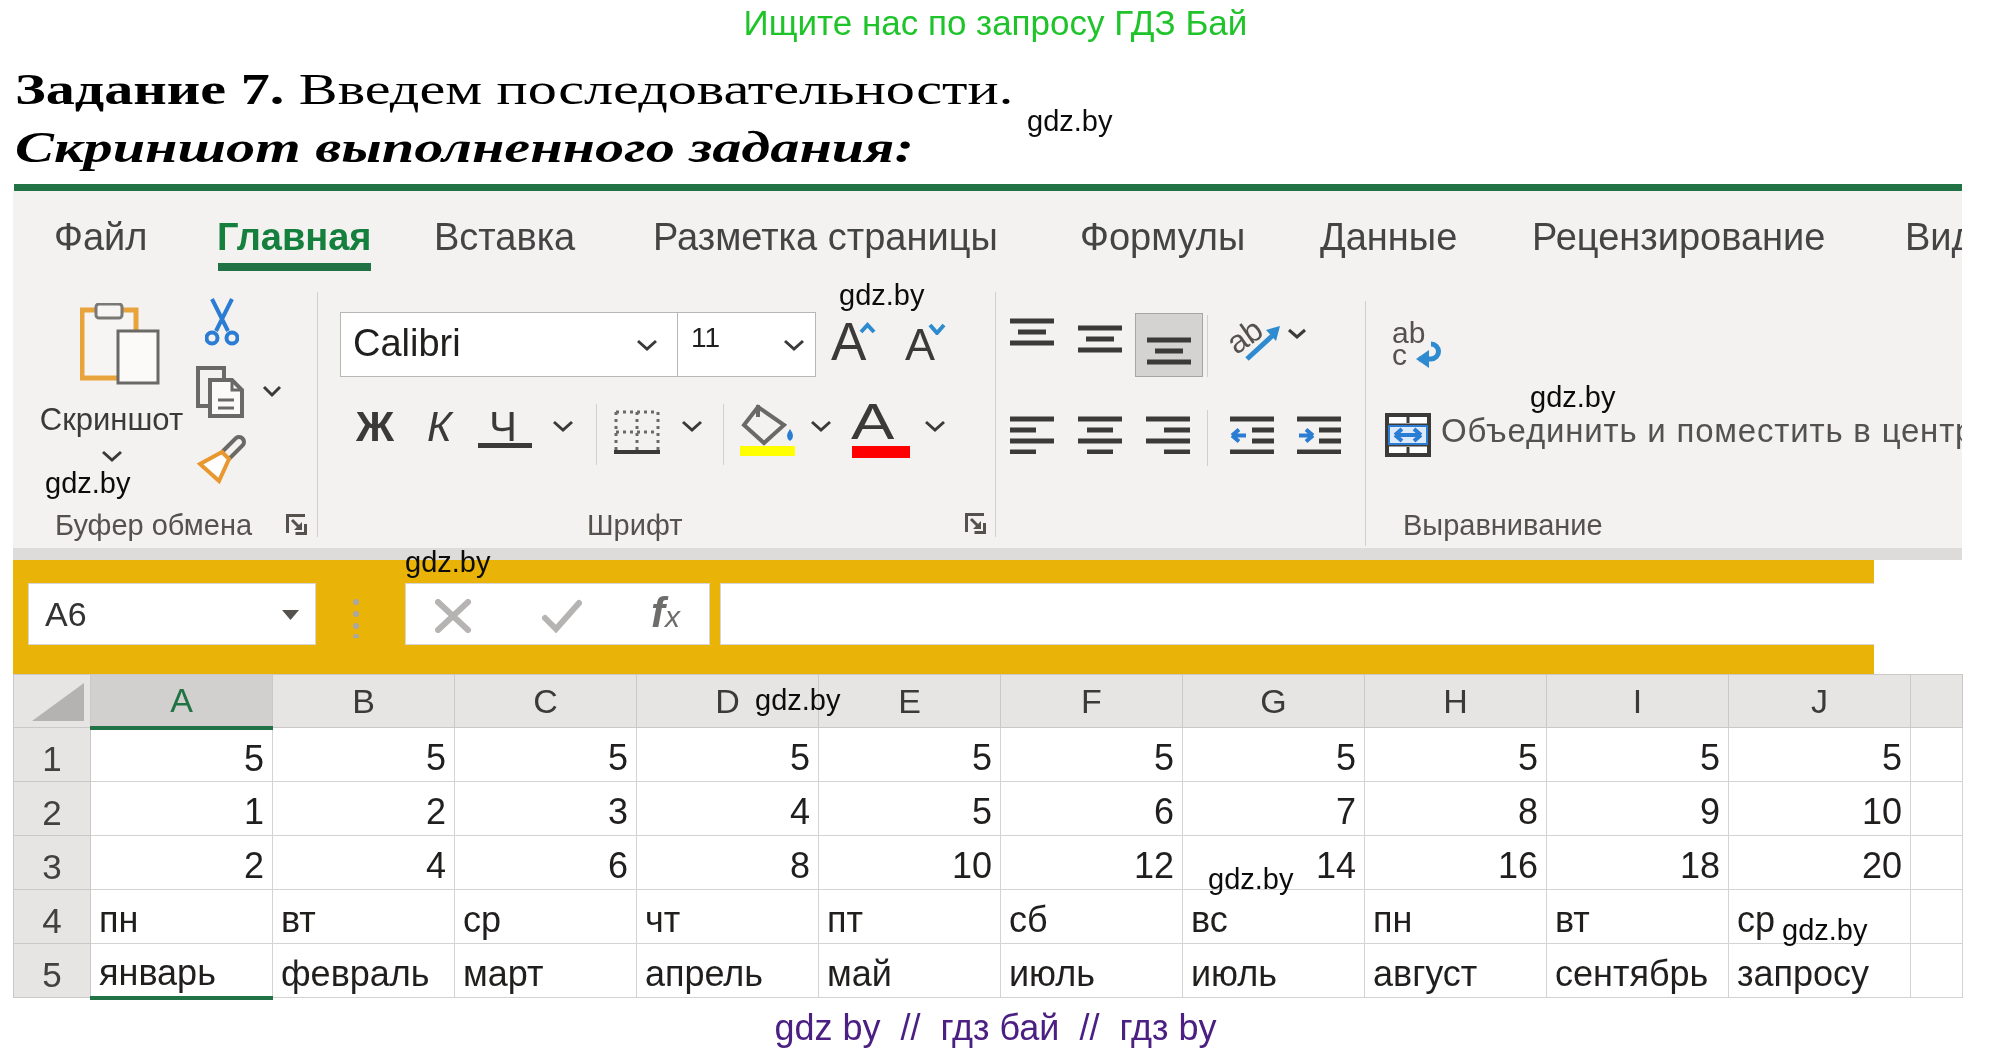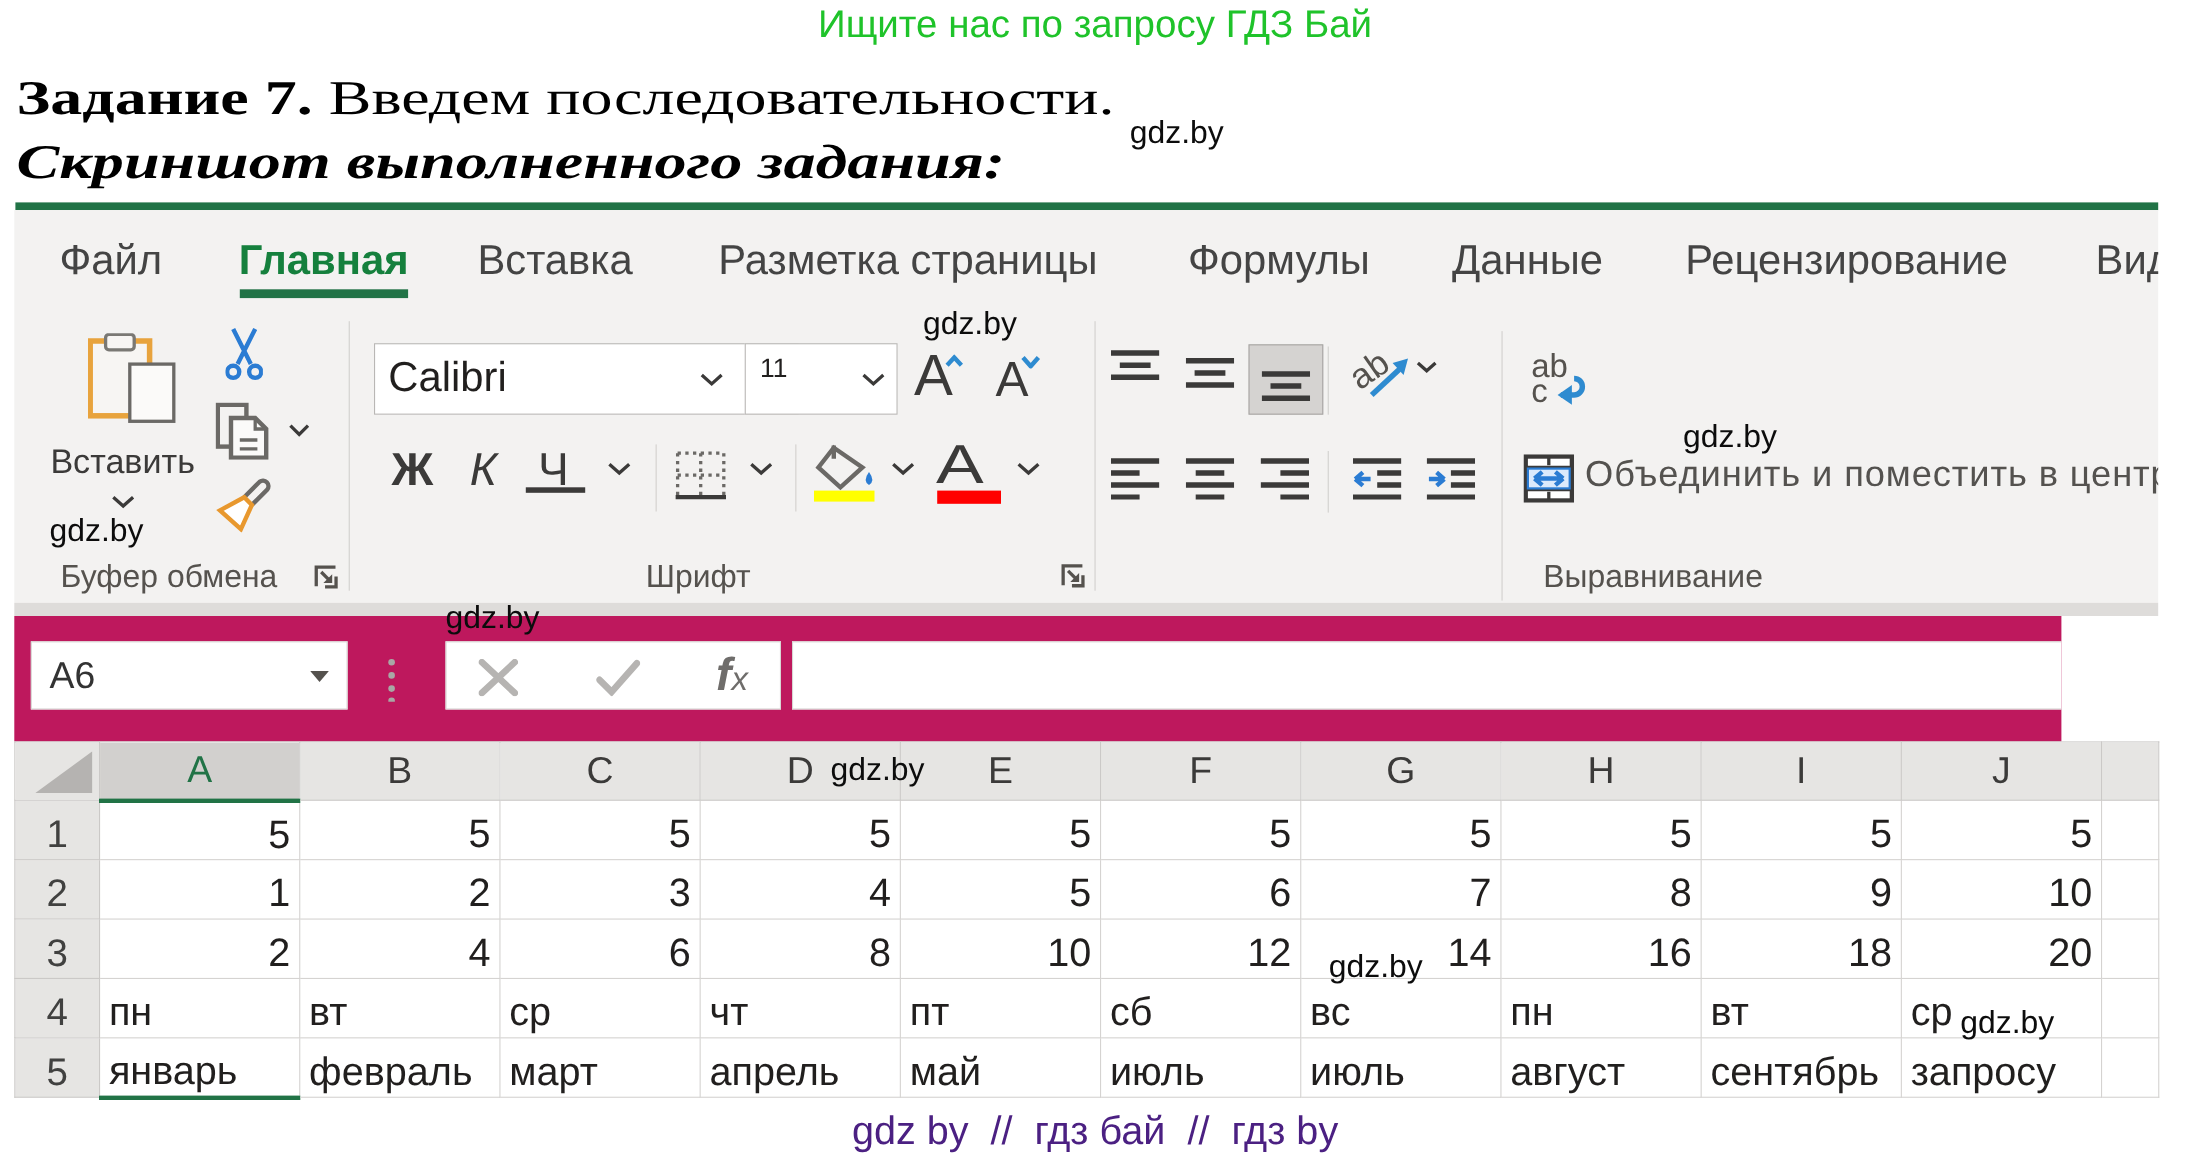--- a/index.html
+++ b/index.html
@@ -11,21 +11,21 @@
 .h1 { position:absolute; left:15px; top:64px; font-family:"Liberation Serif",serif; font-size:44px; color:#000; white-space:nowrap; transform:scaleX(1.322); transform-origin:0 0; }
 .h2 { position:absolute; left:15px; top:122px; font-family:"Liberation Serif",serif; font-size:44px; font-weight:bold; font-style:italic; color:#000; white-space:nowrap; transform:scaleX(1.326); transform-origin:0 0; }
 .greenline { position:absolute; left:14px; top:184px; width:1948px; height:7px; background:#217346; }
 .ribbon { position:absolute; left:13px; top:191px; width:1949px; height:357px; background:#f3f2f1; overflow:hidden; }
 .ribbonsep { position:absolute; top:101px; width:1px; height:245px; background:#d2d0ce; }
 .tab { position:absolute; top:25px; font-size:38px; color:#444; white-space:nowrap; }
 .glabel { position:absolute; top:318px; font-size:29px; color:#55524e; white-space:nowrap; }
 .chev { position:absolute; width:16px; height:16px; }
 .chev svg { display:block; }
 .combo { position:absolute; background:#fff; border:1px solid #b9b7b5; }
-.fbar { position:absolute; left:13px; top:560px; width:1861px; height:114px; background:#be185d; overflow:hidden; }
+.fbar { position:absolute; left:13px; top:560px; width:1861px; height:114px; background:#eab308; overflow:hidden; }
 .whitebox { position:absolute; background:#fff; border:1px solid #d8d6d4; }
 .gridwrap { position:absolute; left:13px; top:674px; }
 table.grid { border-collapse:collapse; table-layout:fixed; }
 table.grid td { padding:0; border:1px solid #d5d3d1; font-size:36px; color:#211f1e; background:#fff; overflow:hidden; white-space:nowrap; }
 table.grid td.hdr { background:#e6e5e3; color:#3b3a39; text-align:center; font-size:34px; border:1px solid #cbc9c7; }
 table.grid td.rh { background:#e6e5e3; color:#414140; text-align:center; font-size:35px; border:1px solid #cbc9c7; padding-top:8px; }
 table.grid td.num { text-align:right; padding-right:8px; padding-top:7px; }
 table.grid td.txt { text-align:left; padding-left:8px; padding-top:7px; }
 .purple { position:absolute; left:0; top:1007px; width:100%; text-align:center; font-size:36px; color:#4b2082; }
 </style>
@@ -53,21 +53,21 @@
   <div class="ribbonsep" style="left:304px;"></div>
   <div class="ribbonsep" style="left:982px;"></div>
 
   <div class="abs" style="left:67px; top:112px;">
     <svg width="80" height="84" viewBox="0 0 80 84">
       <rect x="2" y="7" width="54" height="68" fill="#f7f5f3" stroke="#e8a33d" stroke-width="5"></rect>
       <rect x="16" y="1" width="26" height="14" fill="#f7f5f3" stroke="#7a7874" stroke-width="3" rx="3"></rect>
       <rect x="38" y="28" width="40" height="52" fill="#fbfaf9" stroke="#6b6966" stroke-width="3"></rect>
     </svg>
   </div>
-  <div class="abs" style="left:6px; top:211px; width:185px; text-align:center; font-size:31px; color:#3b3a39;">Вставить</div>
+  <div class="abs" style="left:6px; top:211px; width:185px; text-align:center; font-size:31px; color:#3b3a39;">Скриншот</div>
   <div class="chev" style="left:88px; top:258px;">
       <svg width="22" height="14">
         <path d="M2 3 L11 11 L20 3" stroke="#3b3a39" stroke-width="3" fill="none"></path>
       </svg>
     </div>
 
   <div class="abs" style="left:192px; top:106px;">
     <svg width="34" height="50" viewBox="0 0 34 50">
       <path d="M7 2 L23 34 M27 2 L11 34" stroke="#2b7cd3" stroke-width="4" fill="none"></path>
       <circle cx="7" cy="41" r="5.5" fill="none" stroke="#2b7cd3" stroke-width="4"></circle>
@@ -103,21 +103,21 @@
     <path d="M18 18 h-8 l8 -8 z" fill="#55524e"></path>
   </svg>
 
   <div class="combo" style="left:327px; top:121px; width:386px; height:65px;">
     <div class="abs" style="left:12px; top:9px; font-size:38px; color:#211f1e;">Calibri</div>
     <svg class="abs" style="left:295px; top:25px;" width="22" height="14">
         <path d="M2 3 L11 11 L20 3" stroke="#3b3a39" stroke-width="3" fill="none"></path>
       </svg>
   </div>
   <div class="combo" style="left:664px; top:121px; width:139px; height:65px;">
-    <div class="abs" style="left:13px; top:9px; font-size:24px; color:#211f1e;">11</div>
+    <div class="abs" style="left:13px; top:9px; font-size:28px; color:#211f1e;">11</div>
     <svg class="abs" style="left:105px; top:25px;" width="22" height="14">
         <path d="M2 3 L11 11 L20 3" stroke="#3b3a39" stroke-width="3" fill="none"></path>
       </svg>
   </div>
   <div class="wm" style="left:826px; top:88px;">gdz.by</div>
 
   <div class="abs" style="left:818px; top:124px; font-size:53px; line-height:1; color:#3b3a39;">A</div>
   <svg class="abs" style="left:846px; top:131px;" width="17" height="12">
       <path d="M2 10 L8.5 3 L15 10" stroke="#2e8bd0" stroke-width="4" fill="none"></path>
     </svg>

